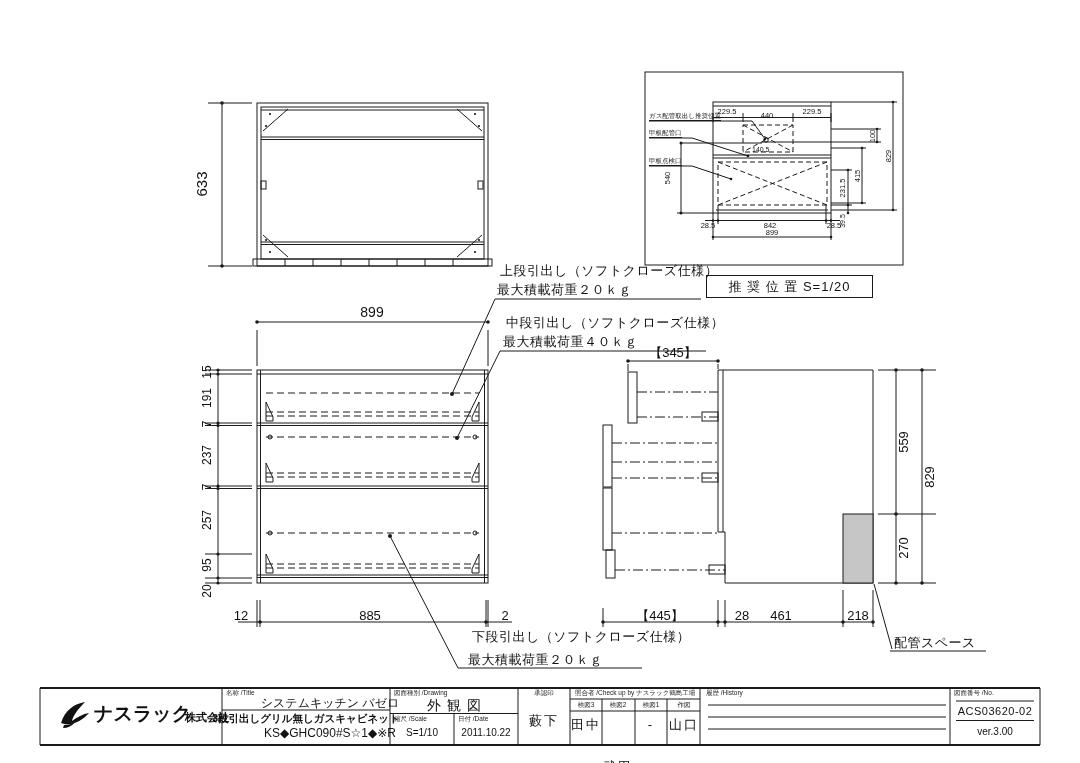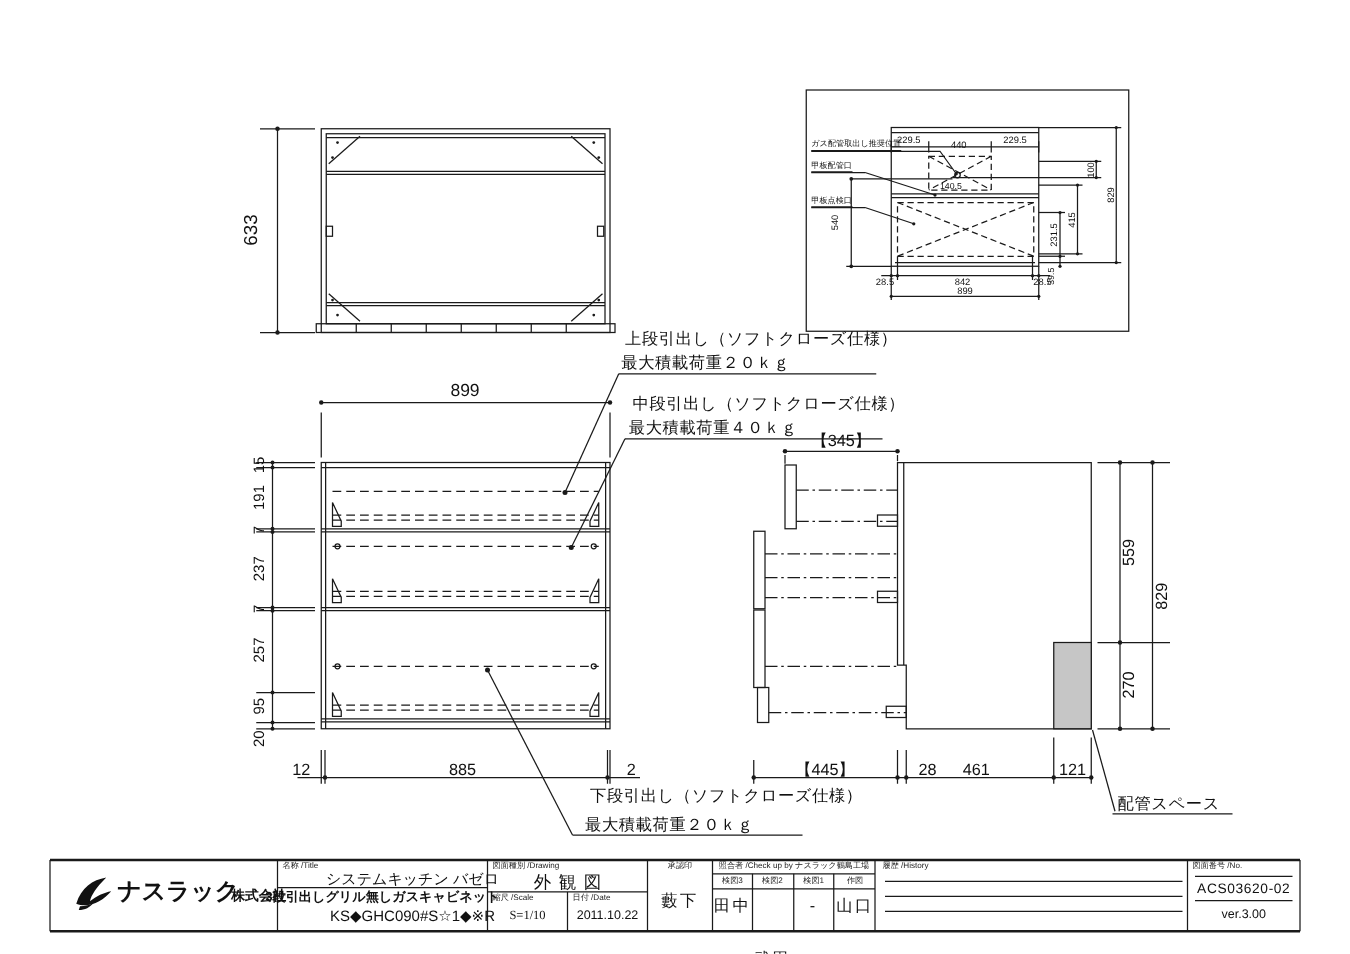--- a/index.html
+++ b/index.html
@@ -342,20 +342,23 @@
 <div class="lbl rot d75" style="left:843px; top:188px;">231.5</div>
 <div class="lbl rot d75" style="left:858px; top:176px;">415</div>
 <div class="lbl rot d75" style="left:873px; top:136px;">100</div>
 <div class="lbl rot d75" style="left:889px; top:156px;">829</div>
 <div class="lbl rot d7" style="left:842px; top:221px;">39.5</div>
 <div class="lbl c d75" style="left:708px; top:222px;">28.5</div>
 <div class="lbl c d75" style="left:770px; top:222px;">842</div>
 <div class="lbl c d75" style="left:834px; top:222px;">28.5</div>
 <div class="lbl c d75" style="left:772px; top:229px;">899</div>
 
+<div class="notebox">
+  <span>推 奨 位 置  S=1/20</span>
+</div>
 
 <div class="lbl ann" style="left:500px; top:264px;">上段引出し（ソフトクローズ仕様）</div>
 <div class="lbl ann" style="left:497px; top:283px;">最大積載荷重２０ｋｇ</div>
 <div class="lbl ann" style="left:506px; top:316px;">中段引出し（ソフトクローズ仕様）</div>
 <div class="lbl ann" style="left:503px; top:335px;">最大積載荷重４０ｋｇ</div>
 <div class="lbl ann" style="left:472px; top:630px;font-family:Liberation Serif, serif;">下段引出し（ソフトクローズ仕様）</div>
 <div class="lbl ann" style="left:468px; top:653px;">最大積載荷重２０ｋｇ</div>
 <div class="lbl ann" style="left:894px; top:636px;">配管スペース</div>
 
 <div class="lbl c dim14" style="left:372px; top:305px;">899</div>
@@ -368,36 +371,36 @@
 <div class="lbl rot dim" style="left:207px; top:565px;">95</div>
 <div class="lbl rot dim" style="left:207px; top:591px;">20</div>
 <div class="lbl c dim13" style="left:241px; top:609px;">12</div>
 <div class="lbl c dim13" style="left:370px; top:609px;">885</div>
 <div class="lbl c dim13" style="left:505px; top:609px;">2</div>
 
 <div class="lbl c dim13" style="left:673px; top:346px;">【345】</div>
 <div class="lbl c dim13" style="left:660px; top:609px;">【445】</div>
 <div class="lbl c dim13" style="left:742px; top:609px;">28</div>
 <div class="lbl c dim13" style="left:781px; top:609px;">461</div>
-<div class="lbl c dim13" style="left:858px; top:609px;">121</div>
+<div class="lbl c dim13" style="left:858px; top:609px;">218</div>
 <div class="lbl rot dim13" style="left:903px; top:442px;">559</div>
 <div class="lbl rot dim13" style="left:929px; top:477px;">829</div>
 <div class="lbl rot dim13" style="left:903px; top:548px;">270</div>
 
 <div class="lbl tb-big" style="left:94px; top:704px;">ナスラック</div>
 <div class="lbl tb-suffix" style="left:185px; top:712px;">株式会社</div>
 <div class="lbl tiny" style="left:226px; top:690px;">名称 /Title</div>
 <div class="lbl c tb-name" style="left:306px; top:697px;">システムキッチン バゼロ</div>
 <div class="lbl c tb-desc" style="left:306px; top:713px;font-weight:bold;">3段引出しグリル無しガスキャビネット</div>
 <div class="lbl c tb-name" style="left:306px; top:727px;">KS◆GHC090#S☆1◆※R</div>
 <div class="lbl tiny" style="left:394px; top:690px;">図面種別 /Drawing</div>
 <div class="lbl c tb-type" style="left:457px; top:698px;">外観図</div>
 <div class="lbl tiny" style="left:394px; top:716px;">縮尺 /Scale</div>
 <div class="lbl tiny" style="left:458px; top:716px;">日付 /Date</div>
-<div class="lbl c tb-val" style="left:422px; top:728px;font-family:Liberation Serif, serif;">S=1/10</div>
+<div class="lbl c tb-val" style="left:422px; top:728px;">S=1/10</div>
 <div class="lbl c tb-val" style="left:486px; top:728px;">2011.10.22</div>
 <div class="lbl c tiny" style="left:544px; top:690px;">承認印</div>
 <div class="lbl c tb-person" style="left:544px; top:714px;">藪下</div>
 <div class="lbl tiny" style="left:575px; top:690px;">照合者 /Check up by ナスラック鶴島工場</div>
 <div class="lbl c tiny" style="left:586px; top:702px;">検図3</div>
 <div class="lbl c tiny" style="left:618px; top:702px;">検図2</div>
 <div class="lbl c tiny" style="left:651px; top:702px;">検図1</div>
 <div class="lbl c tiny" style="left:684px; top:702px;">作図</div>
 <div class="lbl c tb-person" style="left:586px; top:718px;">田中</div>
 <div class="lbl c tb-person" style="left:618px; top:718px;margin-top:42px;">武田</div>

